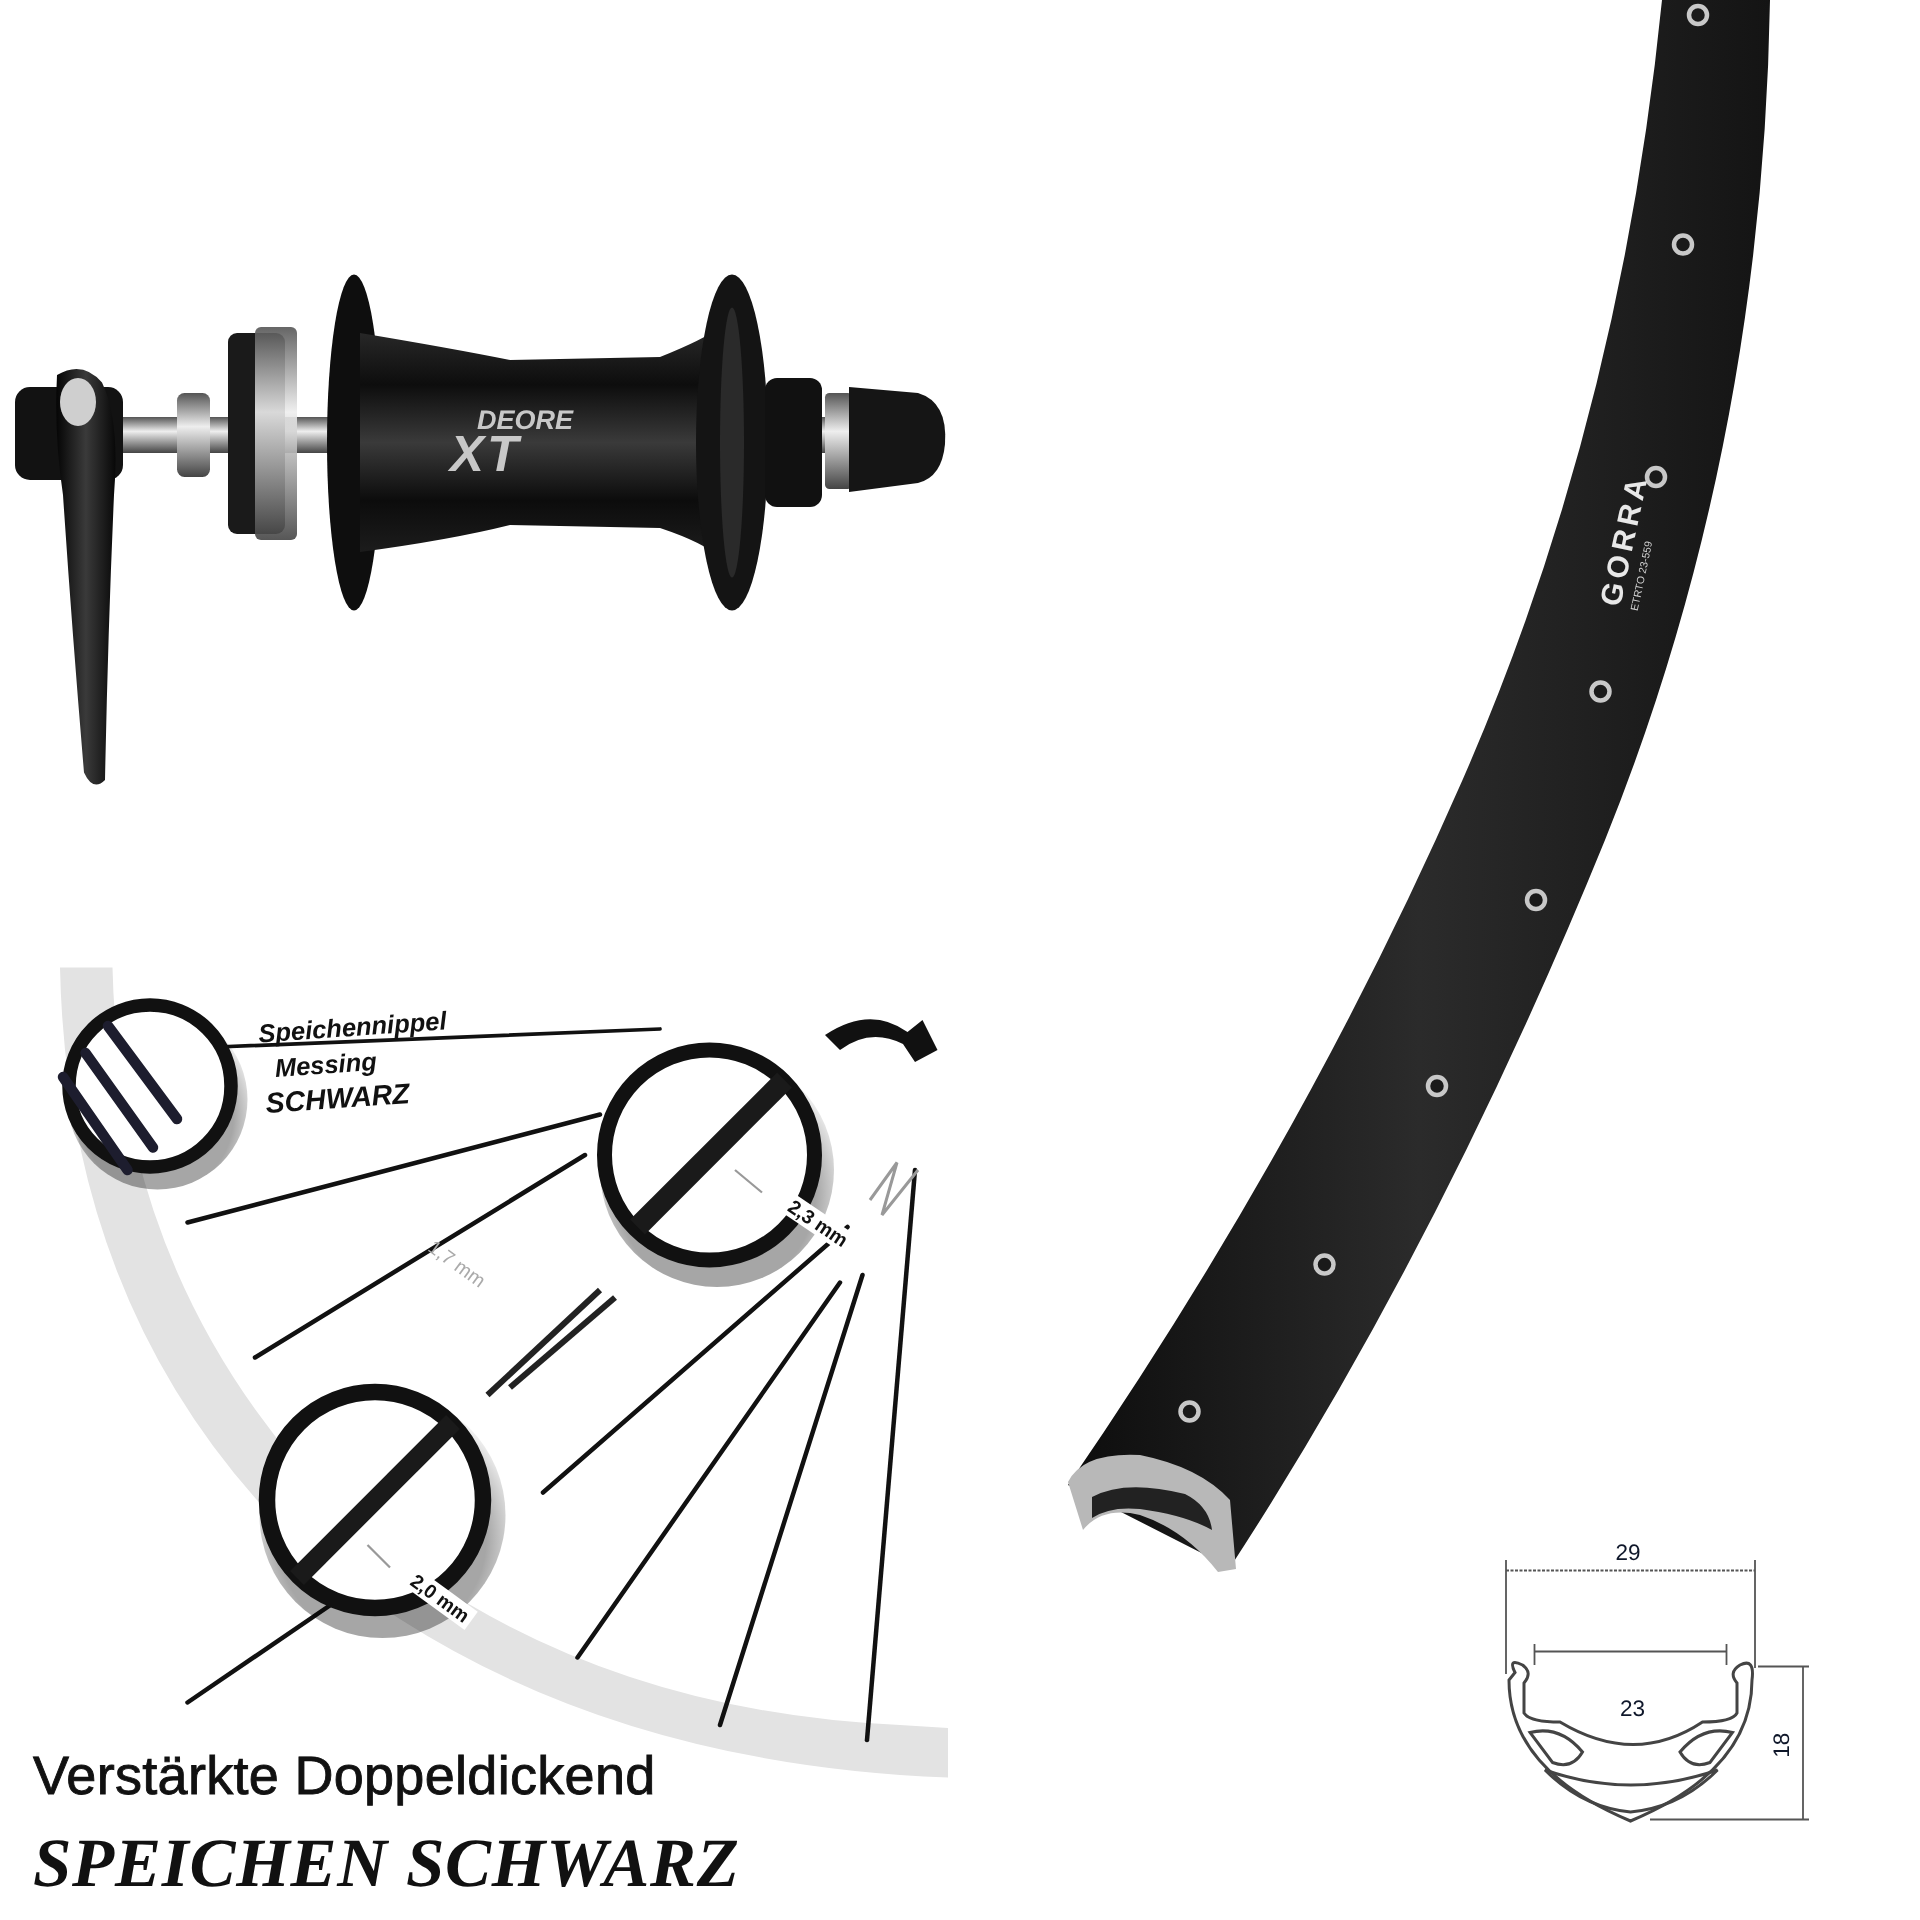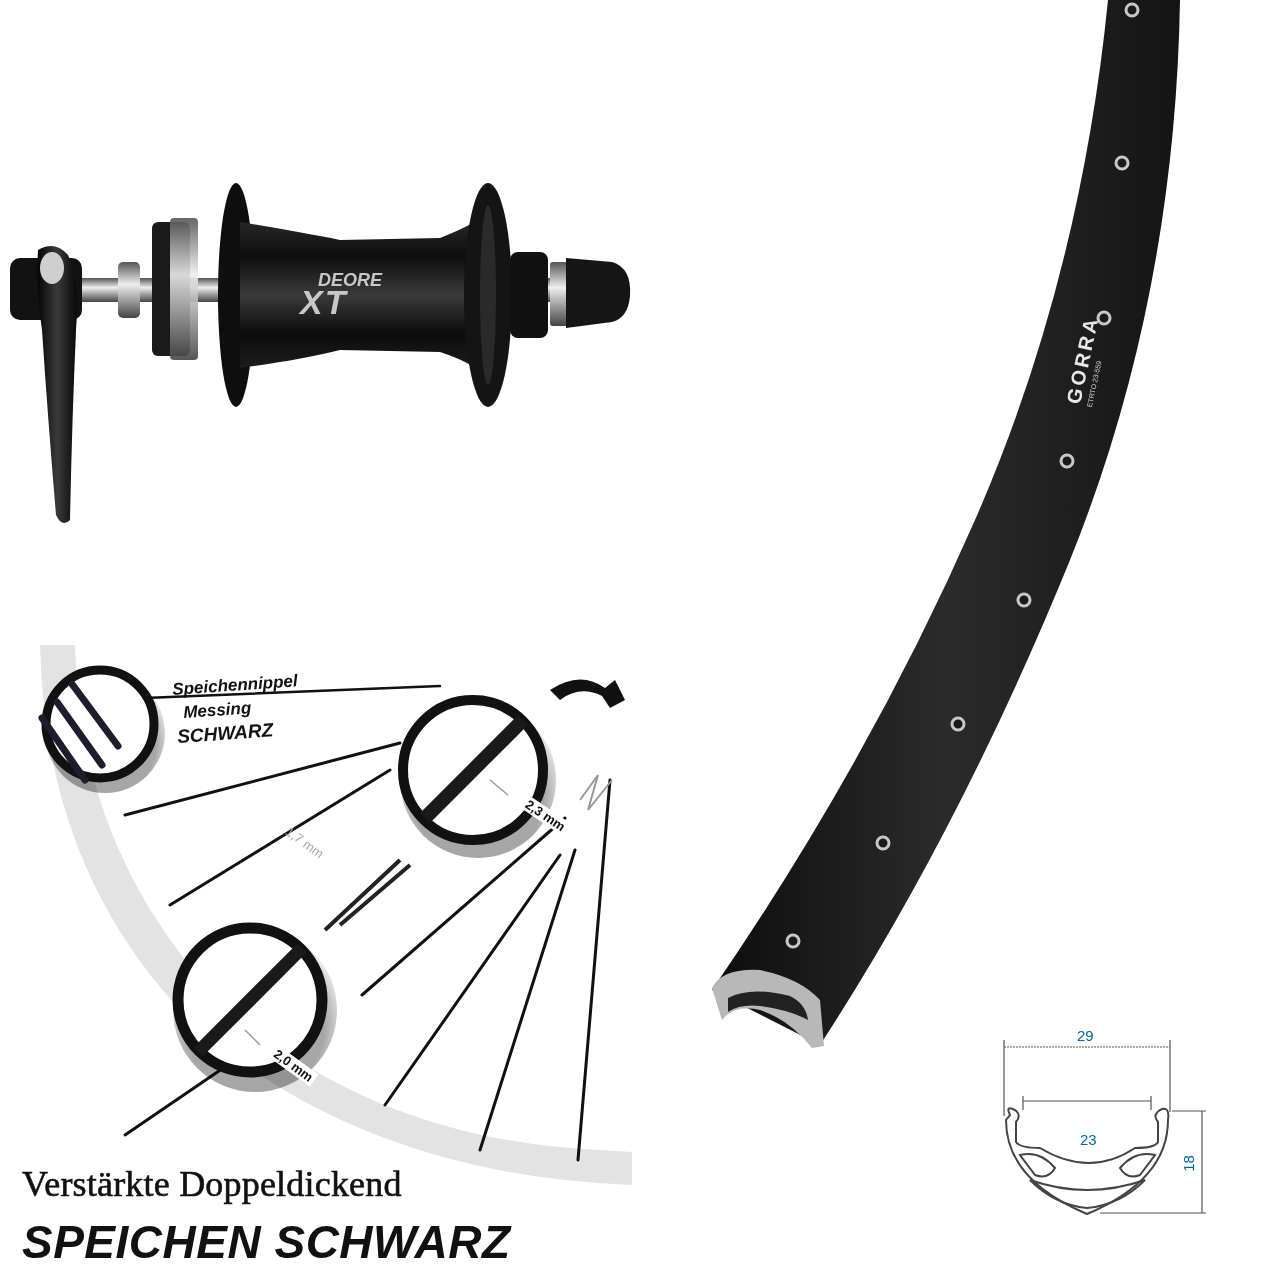--- a/index.html
+++ b/index.html
@@ -1,43 +1,43 @@
 <!DOCTYPE html>
 <html><head>
   <meta charset="utf-8">
   <style>
     html, body { margin: 0; padding: 0; background: #ffffff; }
     body { width: 1280px; height: 1280px; position: relative; overflow: hidden; font-family: "Liberation Sans", sans-serif; }
     .layer { position: absolute; left: 0; top: 0; }
     svg text { font-family: "Liberation Sans", sans-serif; }
     .caption-1 {
       position: absolute; left: 22px; top: 1163px;
-      font-family: Liberation Serif, serif; font-size: 36px; font-weight: normal;
+      font-family: Liberation Sans, sans-serif; font-size: 36px; font-weight: normal;
       color: #111; letter-spacing: 0.2px; -webkit-text-stroke: 0.6px #111;
     }
     .caption-2 {
       position: absolute; left: 22px; top: 1215px;
-      font-family: Liberation Sans, sans-serif; font-size: 46px; font-weight: bold; font-style: italic;
+      font-family: Liberation Serif, serif; font-size: 46px; font-weight: bold; font-style: italic;
       color: #111; letter-spacing: 0.5px;
     }
     .nipple-label {
       position: absolute; font-family: "Liberation Sans", sans-serif; font-weight: bold; font-style: italic;
       color: #111; transform-origin: left bottom;
     }
     .nl-1 { left: 173px; top: 680px; font-size: 17px; transform: rotate(-4deg); }
     .nl-2 { left: 184px; top: 703px; font-size: 17px; transform: rotate(-4deg); }
     .nl-3 { left: 178px; top: 726px; font-size: 19px; transform: rotate(-4deg); }
     .dim-label {
       position: absolute; font-family: "Liberation Sans", sans-serif; font-weight: bold; font-size: 13px;
       color: #111; background: #fff; padding: 0 3px;
     }
     .dim-23 { left: 520px; top: 808px; transform: rotate(34deg); }
     .dim-20 { left: 268px; top: 1058px; transform: rotate(36deg); }
     .dim-17 { left: 280px; top: 835px; transform: rotate(36deg); color: #aaa; background: transparent; font-weight: normal; }
-    .profile-label { position: absolute; font-family: "Liberation Sans", sans-serif; font-size: 15px; color: #0369a1; }
+    .profile-label { position: absolute; font-family: "Liberation Sans", sans-serif; font-size: 15px; color: #0f172a; }
     .pl-29 { left: 1077px; top: 1027px; }
     .pl-23 { left: 1080px; top: 1131px; }
     .pl-18 { left: 1180px; top: 1155px; transform: rotate(-90deg); }
   </style>
 </head>
 <body>
 
 <svg class="layer" width="640" height="540" viewBox="0 0 640 540">
   <defs>
     <linearGradient id="hubBody" x1="0" y1="0" x2="0" y2="1">

